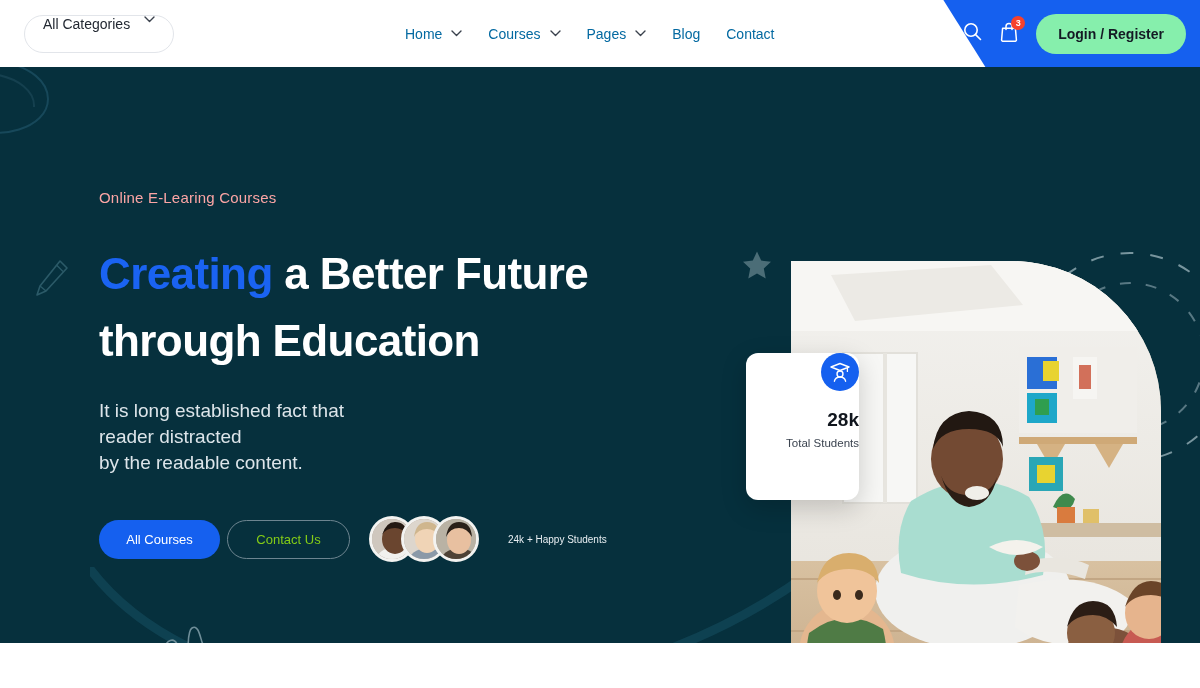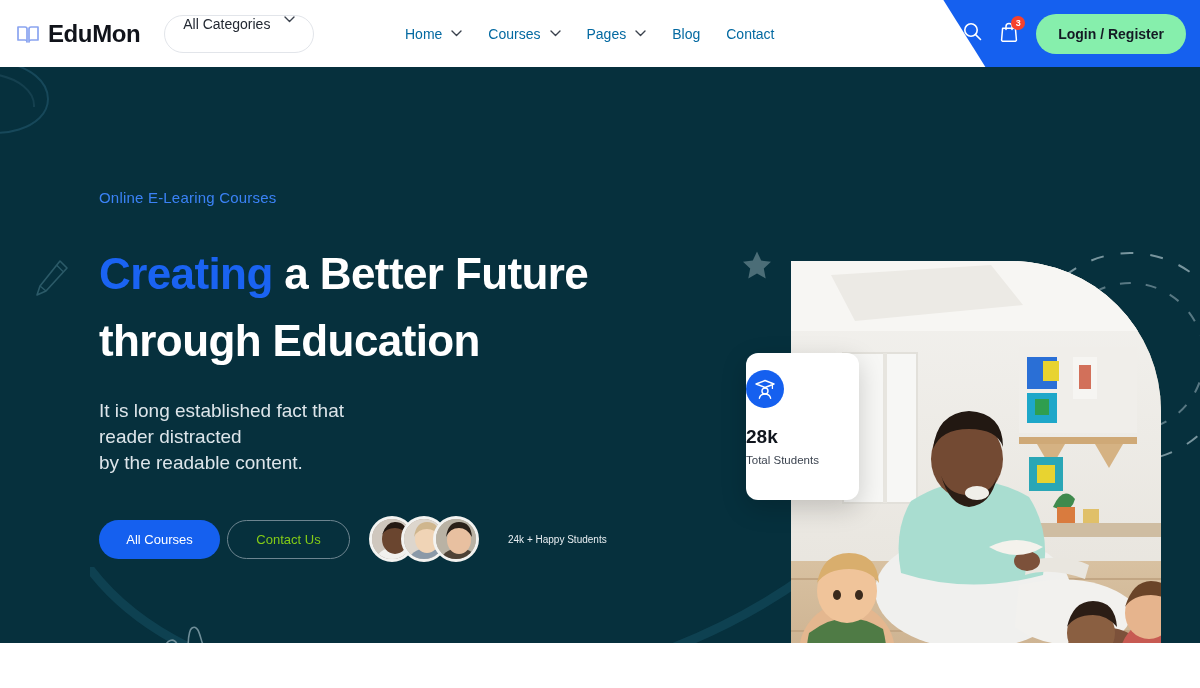--- a/index.html
+++ b/index.html
@@ -71,21 +71,21 @@
   .deco { position:absolute; pointer-events:none; }
   .blob-tl { left:-56px; top:-4px; width:150px; height:120px; }
   .pencil { left:32px; top:190px; width:40px; height:46px; }
   .squiggle { left:148px; top:553px; width:86px; height:60px; }
   .wave { left:90px; top:500px; width:720px; height:150px; }
   .star-deco { left:742px; top:183px; width:30px; height:30px; }
   .dashed-rings { right:-40px; top:170px; width:220px; height:240px; }
 
   .hero-left { position:absolute; left:99px; top:122px; width:620px; }
   .eyebrow {
-    font-size:15px; color:#3b82f6; font-weight:400; letter-spacing:.2px;
+    font-size:15px; color:#fca5a5; font-weight:400; letter-spacing:.2px;
   }
   .headline {
     margin-top:34px; font-size:44px; line-height:67px; font-weight:700;
     color:#ffffff; letter-spacing:-0.6px;
   }
   .headline .accent { color:#1a63f2; }
   .hero-desc {
     margin-top:24px; font-size:19px; line-height:26px; color:#dde5ea;
     font-weight:400; max-width:300px;
   }
@@ -122,50 +122,41 @@
     position:absolute; left:791px; top:194px; width:370px; height:449px;
     border-radius:0 150px 0 0; overflow:hidden; background:#c9c2b5;
   }
   .hero-photo { position:absolute; inset:0; }
 
   
   .stat-card-v {
     position:absolute; left:746px; top:286px; width:113px; height:147px;
     background:#ffffff; border-radius:12px;
     box-shadow:0 8px 26px rgba(0,0,0,.18);
-    display:flex; flex-direction:column; align-items:flex-start;
-    padding-top:17px; z-index:20;
+    display:flex; flex-direction:column; align-items:flex-end;
+    z-index:20;
   }
   .stat-icon-circle {
     width:38px; height:38px; border-radius:50%; background:#1560ef;
     display:flex; align-items:center; justify-content:center;
   }
   .stat-value-v {
     margin-top:18px; font-size:19px; font-weight:700; color:#10151d;
   }
   .stat-label-v { margin-top:6px; font-size:11.5px; color:#3c4450; }
 </style>
 </head>
 <body>
 
 <div class="page">
 
   <header class="header">
     <div class="header-blue"></div>
 
     <div class="header-inner">
-      <div class="logo">
-        <span>
-          <svg class="logo-icon" viewBox="0 0 24 20">
-            <path d="M2 3h7c1.1 0 2 .9 2 2v13c0-1.1-.9-2-2-2H2V3z" fill="none" stroke="#8aa4f0" stroke-width="1.7" stroke-linejoin="round"></path>
-            <path d="M22 3h-7c-1.1 0-2 .9-2 2v13c0-1.1.9-2 2-2h7V3z" fill="none" stroke="#8aa4f0" stroke-width="1.7" stroke-linejoin="round"></path>
-          </svg>
-        </span>
-        <span class="logo-text">EduMon</span>
-      </div>
 
       <div class="cat-pill">
         <span class="cat-pill-label">All Categories</span>
         <span>
           <svg class="chev" viewBox="0 0 11 7">
               <path d="M1 1l4.5 4.5L10 1" fill="none" stroke="#3b424d" stroke-width="1.4" stroke-linecap="round" stroke-linejoin="round"></path>
             </svg>
         </span>
       </div>
 

